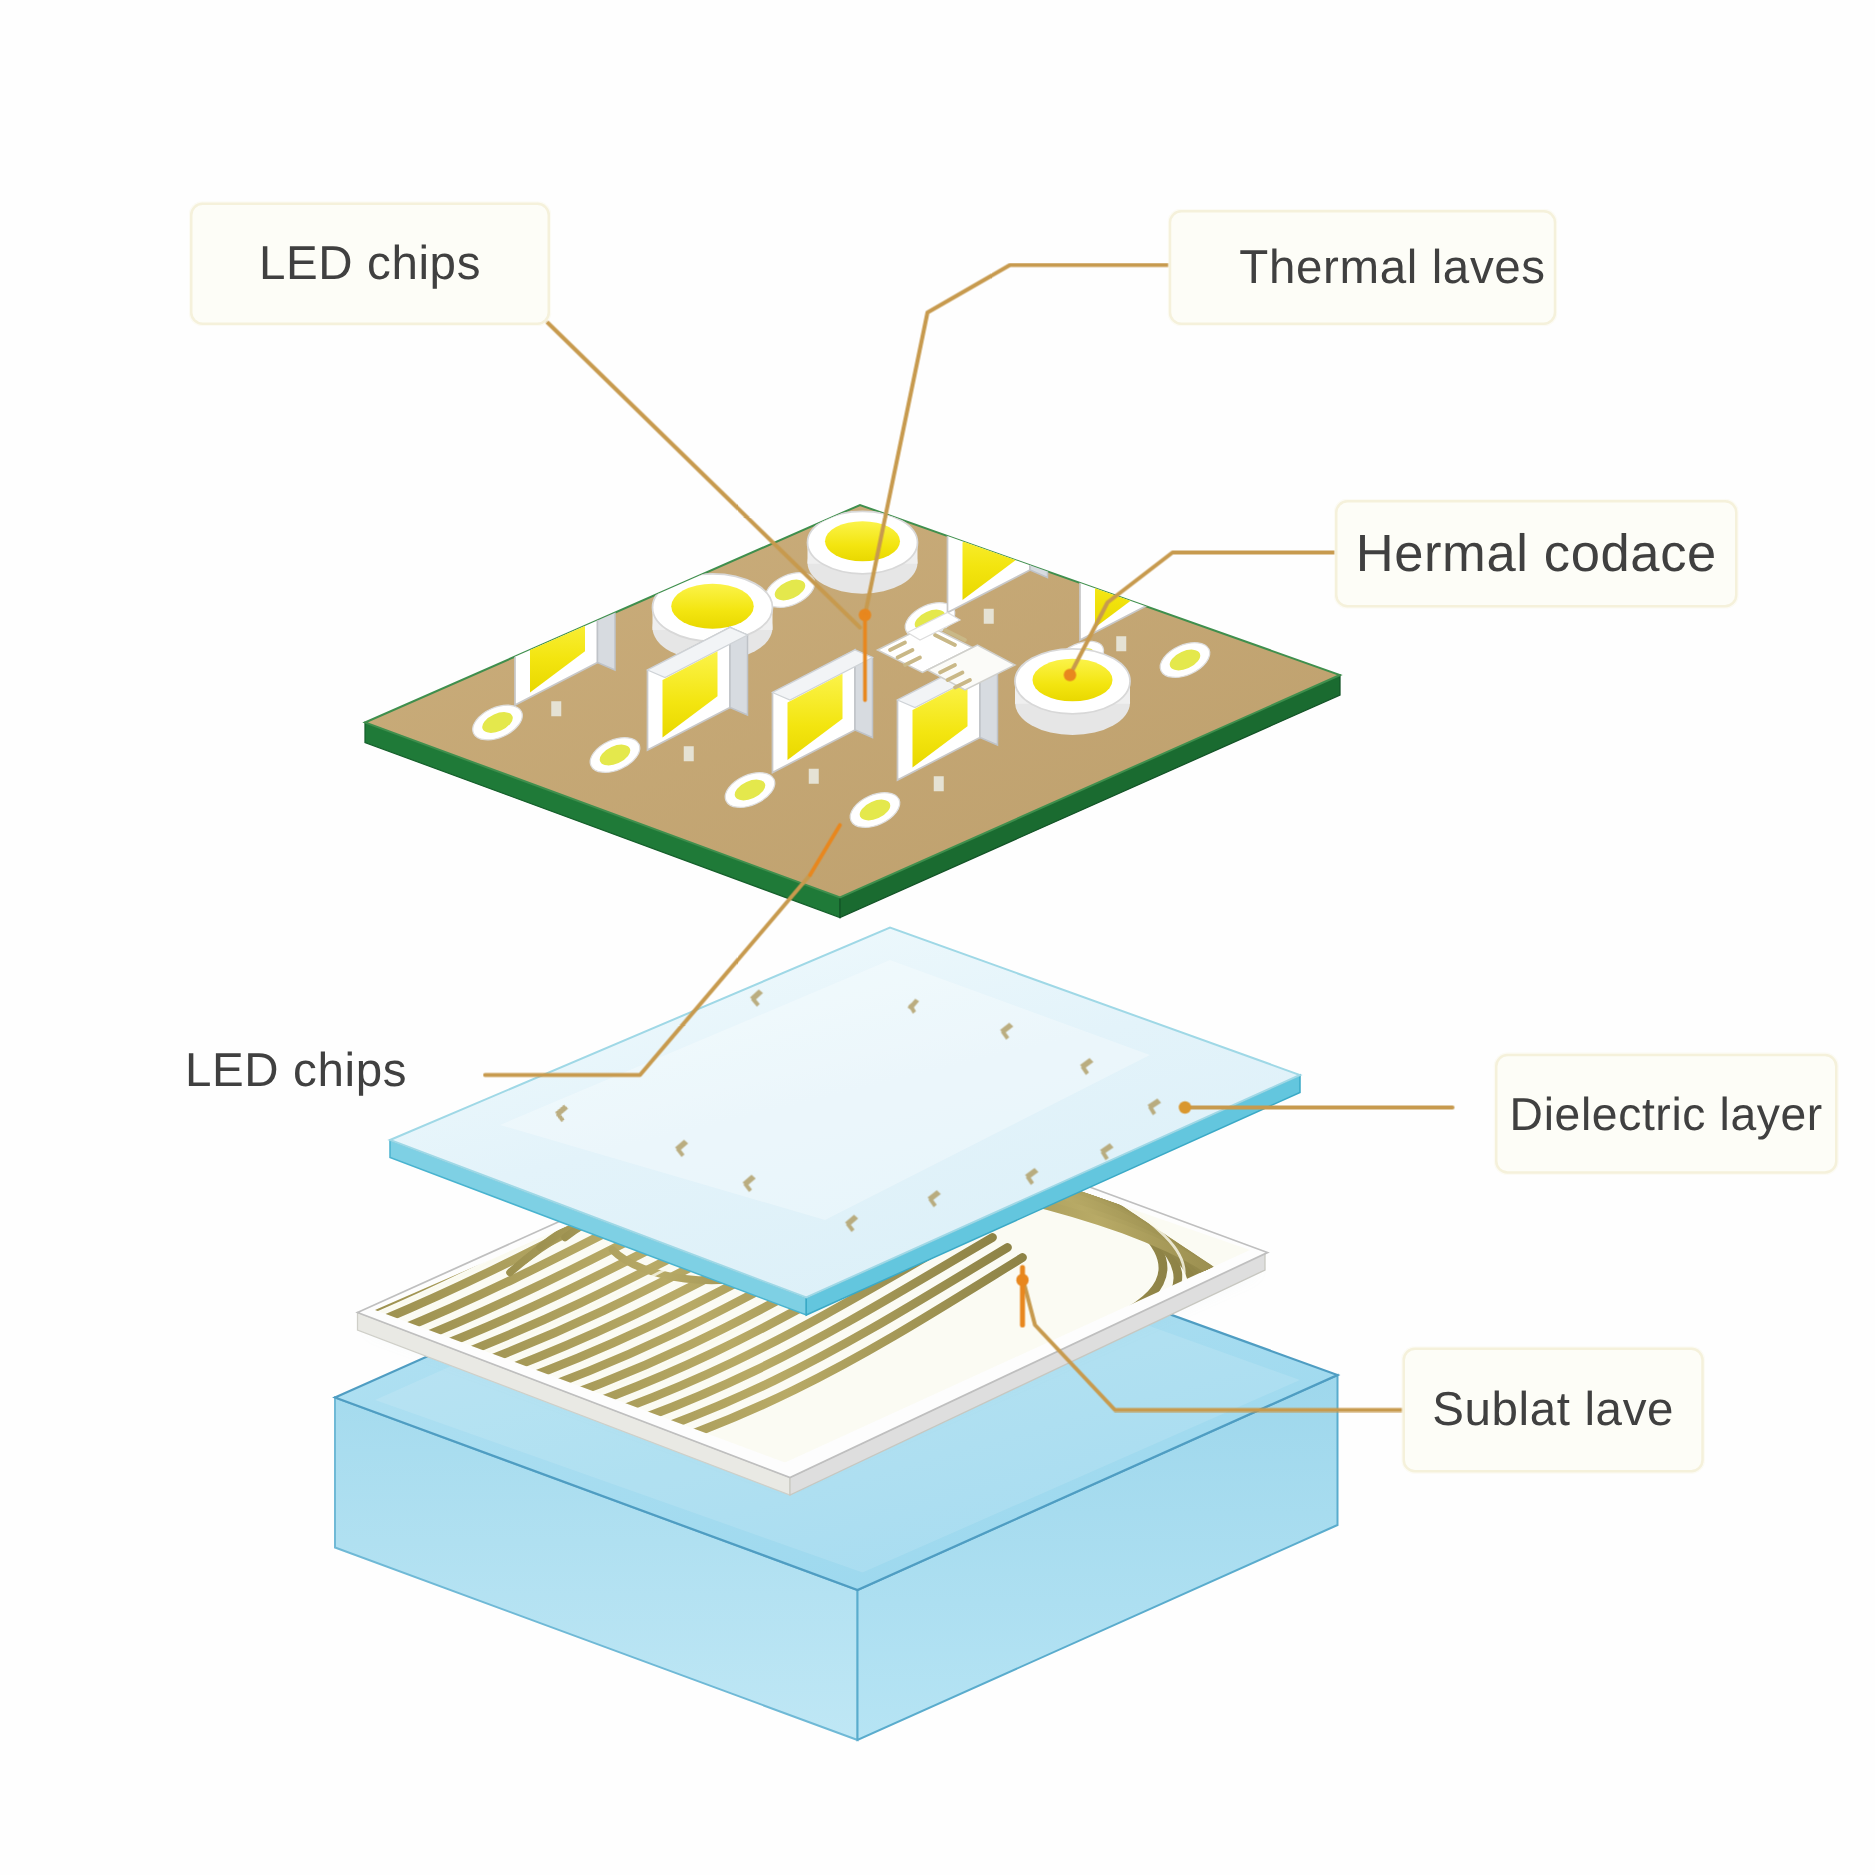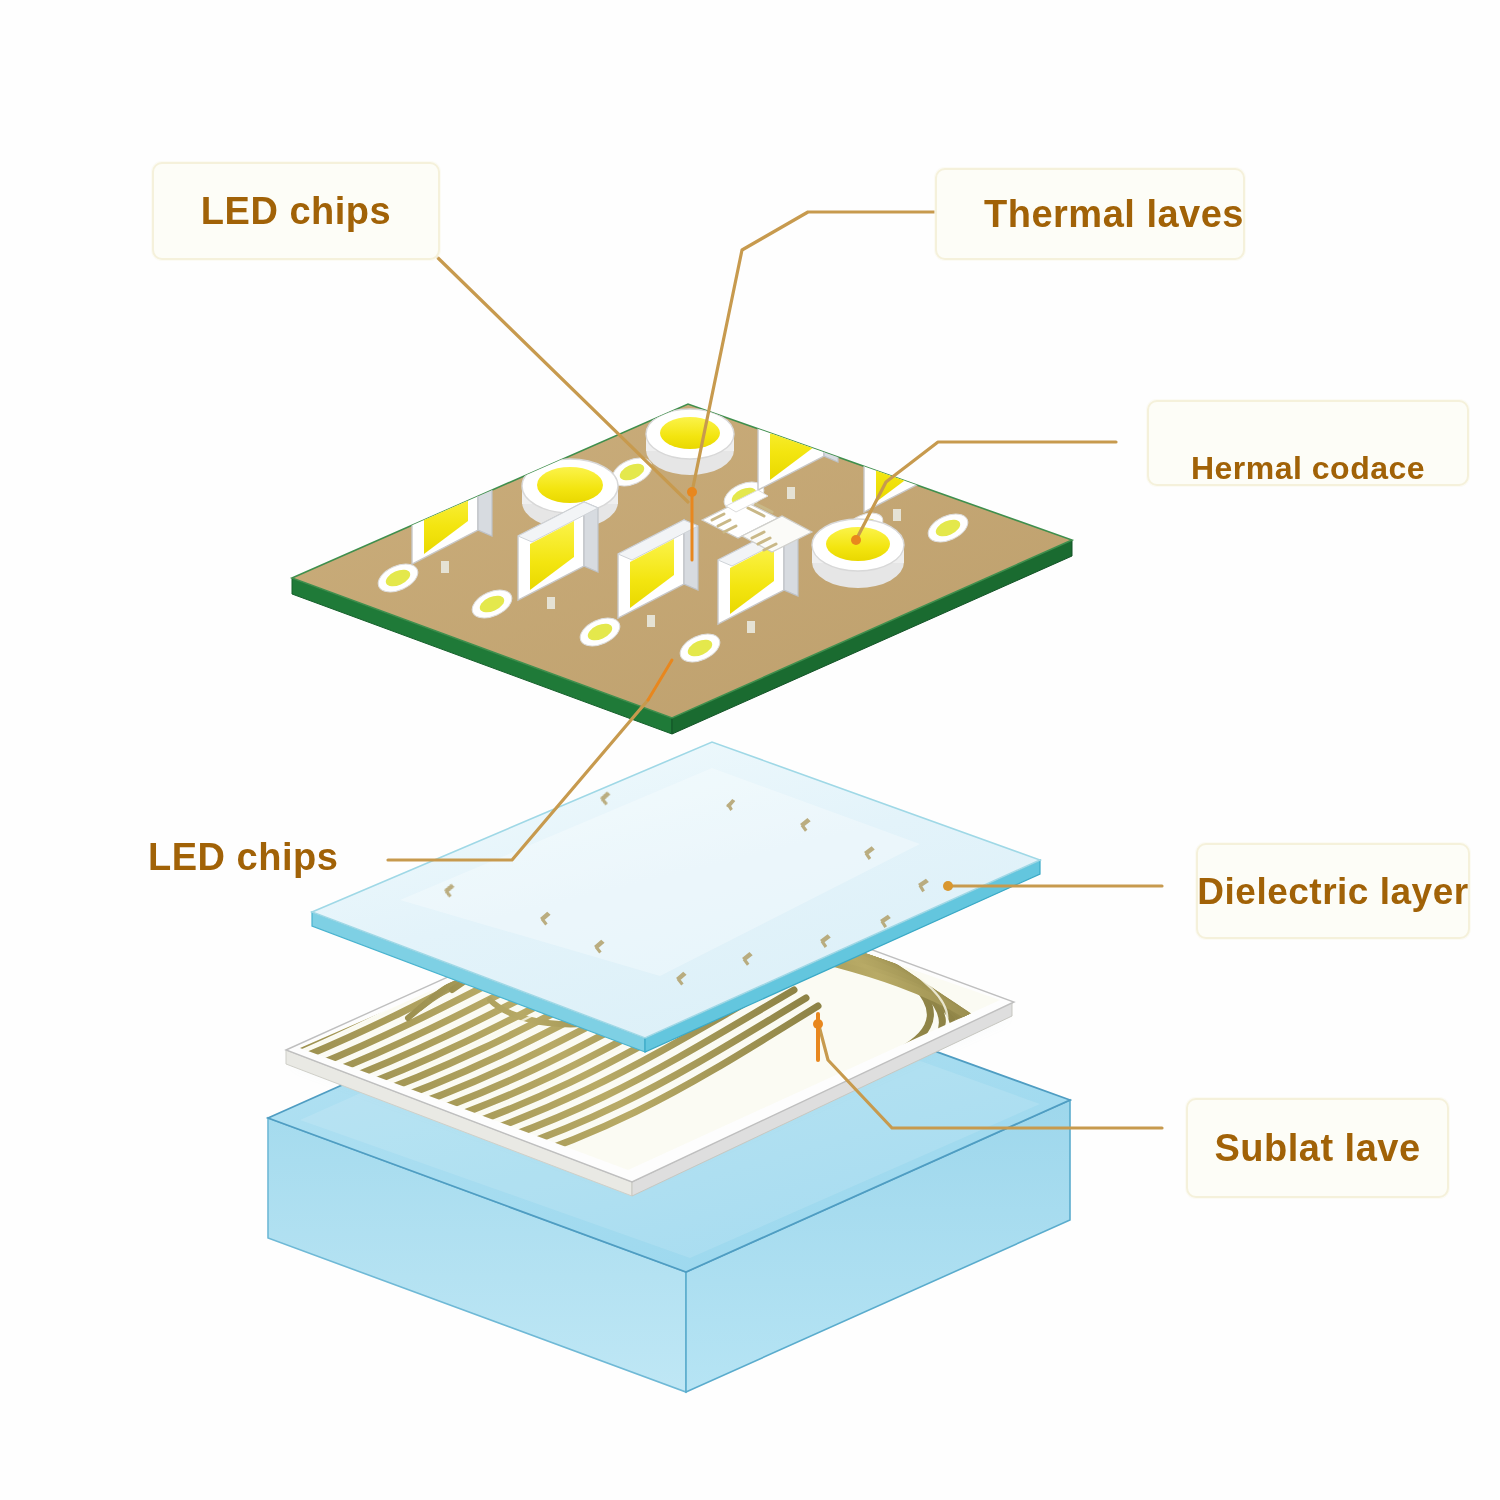--- a/index.html
+++ b/index.html
@@ -24,23 +24,23 @@
     inset: 0;
     width: 1500px;
     height: 1500px;
   }
   .callout {
     position: absolute;
     box-sizing: border-box;
     background: #fdfdf7;
     border: 2px solid #f5f1db;
     border-radius: 10px;
-    color: #a16207;
+    color: #404040;
     font-family: "Liberation Sans", sans-serif;
-    font-weight: 700;
+    font-weight: 400;
     letter-spacing: 0.5px;
     display: flex;
     align-items: center;
     justify-content: center;
     white-space: nowrap;
     box-shadow: 0 0 0 1px rgba(250,248,236,0.6);
   }
   .callout.plain {
     background: transparent;
     border: none;
@@ -356,26 +356,26 @@
       <path d="M648,700 L672,660" stroke="#e8871e" stroke-width="3" stroke-linecap="round" fill="none"></path>
     </g>
   </svg>
 
   <div class="callout" id="lbl-0" style="left: 152px; top: 162px; width: 288px; height: 98px; font-size: 38px;">
     <span class="callout-text">LED chips</span>
   </div>
   <div class="callout" id="lbl-1" style="left: 935px; top: 168px; width: 310px; height: 92px; font-size: 38px; padding-left: 48px;">
     <span class="callout-text">Thermal laves</span>
   </div>
-  <div class="callout" id="lbl-2" style="left: 1147px; top: 400px; width: 322px; height: 86px; font-size: 32px; align-items: flex-end;">
+  <div class="callout" id="lbl-2" style="left: 1068px; top: 400px; width: 322px; height: 86px; font-size: 42px;">
     <span class="callout-text">Hermal codace</span>
   </div>
   <div class="callout plain" id="lbl-3" style="left: 148px; top: 826px; width: 240px; height: 62px; font-size: 38px;">
     <span class="callout-text">LED chips</span>
   </div>
   <div class="callout" id="lbl-4" style="left: 1196px; top: 843px; width: 274px; height: 96px; font-size: 37px;">
     <span class="callout-text">Dielectric layer</span>
   </div>
-  <div class="callout" id="lbl-5" style="left: 1186px; top: 1078px; width: 263px; height: 100px; font-size: 38px; margin-top: 20px;">
+  <div class="callout" id="lbl-5" style="left: 1122px; top: 1078px; width: 241px; height: 100px; font-size: 38px;">
     <span class="callout-text">Sublat lave</span>
   </div>
 
 </div>
 
 </body></html>

